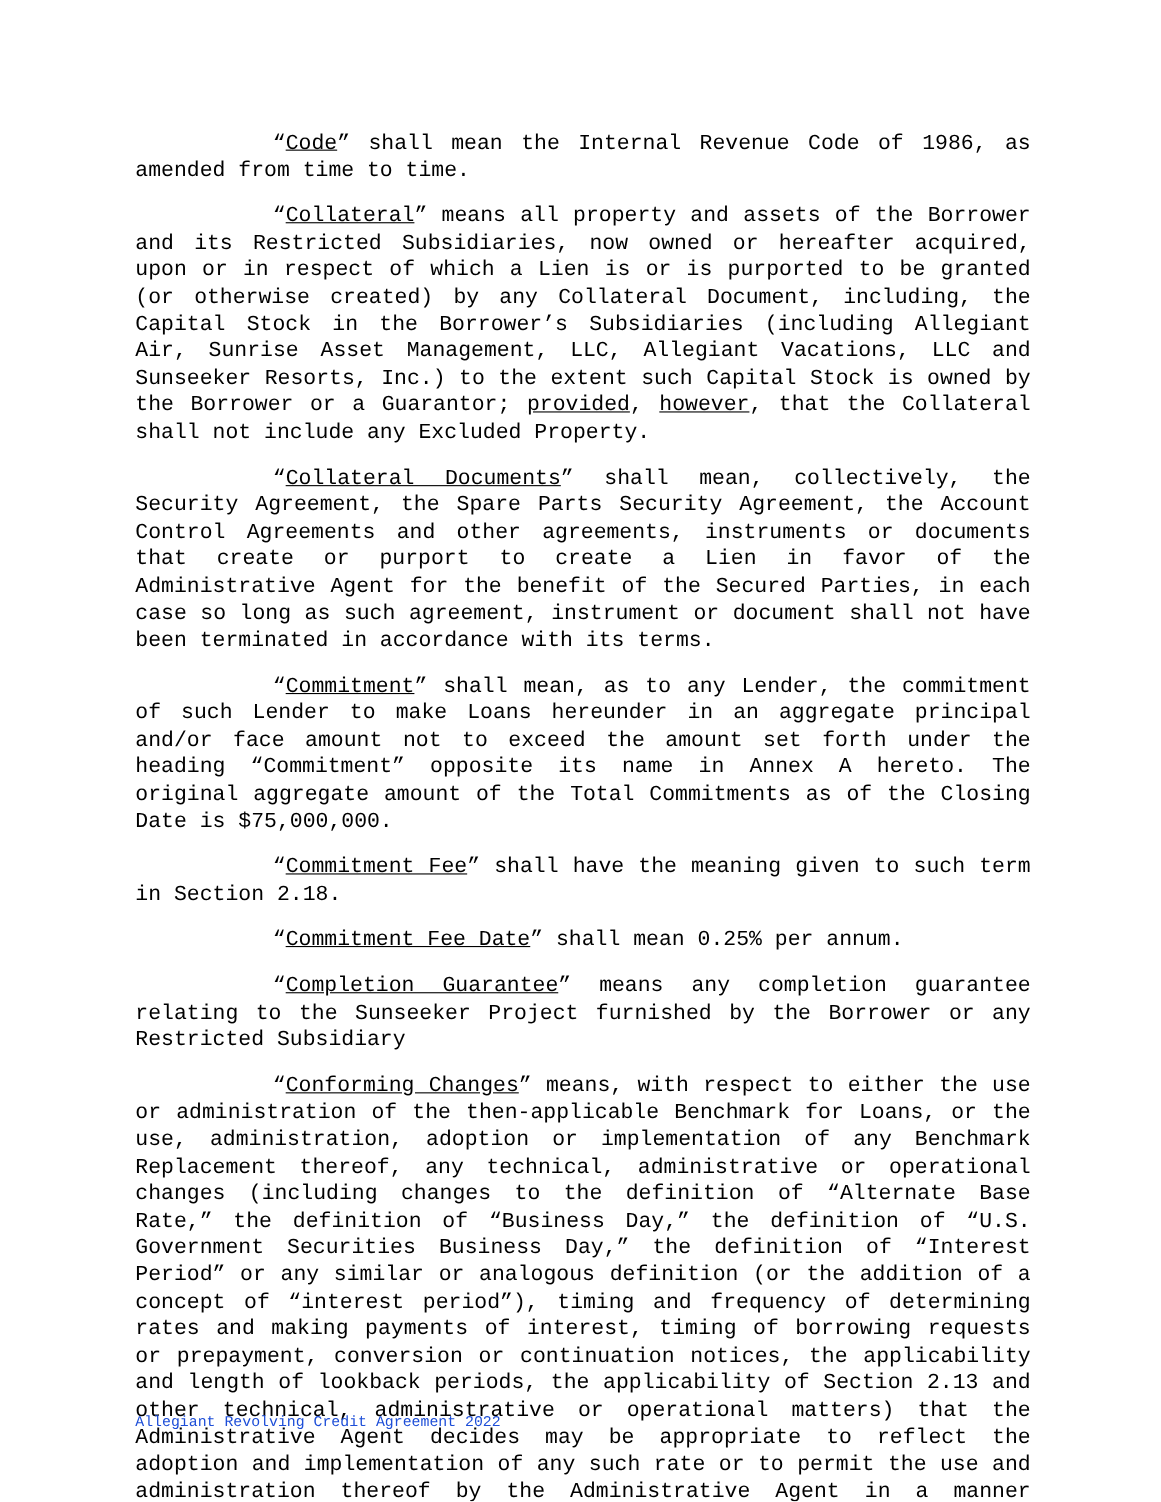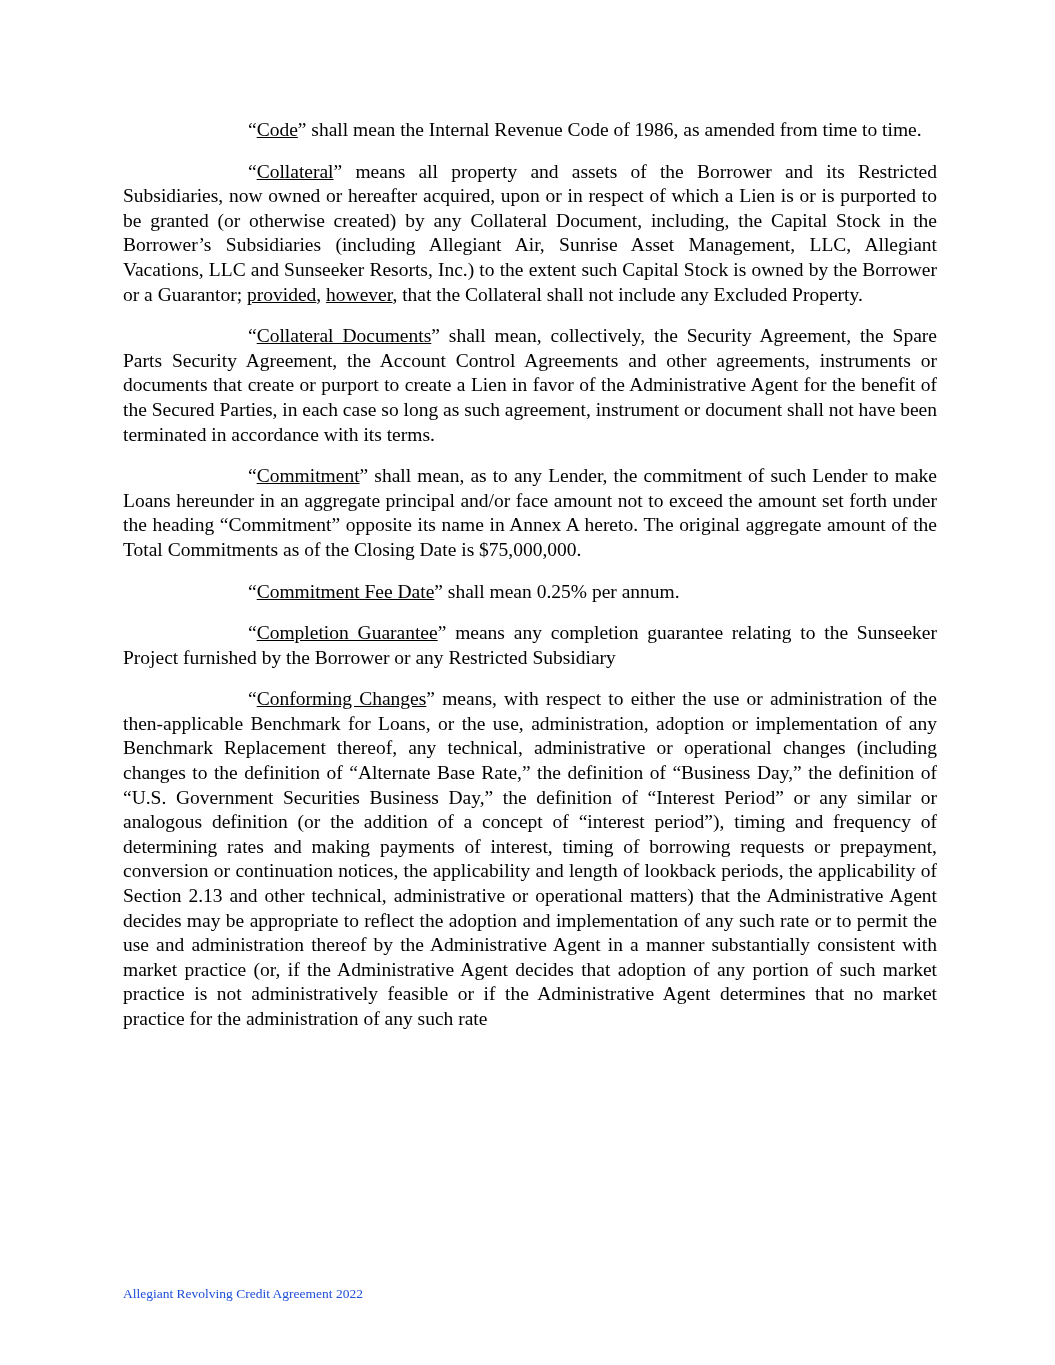--- a/index.html
+++ b/index.html
@@ -6,21 +6,21 @@
     margin: 0;
     padding: 0;
     background: #ffffff;
   }
   .page {
     position: relative;
     width: 1055px;
     height: 1365px;
     background: #ffffff;
     color: #000000;
-    font-family: Liberation Serif, serif;
+    font-family: Liberation Mono, monospace;
     overflow: hidden;
   }
   .doc-body {
     position: absolute;
     top: 118px;
     left: 123px;
     width: 814px;
     font-size: 19.5px;
     line-height: 24.6px;
   }
@@ -43,18 +43,19 @@
 </style>
 </head>
 <body>
 
 <div class="page">
   <div class="doc-body" id="doc-body">
       <p class="para"><span>“</span><span class="defined-term">Code</span><span>” shall mean the Internal Revenue Code of 1986, as amended from time to time.</span></p>
       <p class="para"><span>“</span><span class="defined-term">Collateral</span><span>” means all property and assets of the Borrower and its Restricted Subsidiaries, now owned or hereafter acquired, upon or in respect of which a Lien is or is purported to be granted (or otherwise created) by any Collateral Document, including, the Capital Stock in the Borrower’s Subsidiaries (including Allegiant Air, Sunrise Asset Management, LLC, Allegiant Vacations, LLC and Sunseeker Resorts, Inc.) to the extent such Capital Stock is owned by the Borrower or a Guarantor; </span><span class="defined-term">provided</span><span>, </span><span class="defined-term">however</span><span>, that the Collateral shall not include any Excluded Property.</span></p>
       <p class="para"><span>“</span><span class="defined-term">Collateral Documents</span><span>” shall mean, collectively, the Security Agreement, the Spare Parts Security Agreement, the Account Control Agreements and other agreements, instruments or documents that create or purport to create a Lien in favor of the Administrative Agent for the benefit of the Secured Parties, in each case so long as such agreement, instrument or document shall not have been terminated in accordance with its terms.</span></p>
       <p class="para"><span>“</span><span class="defined-term">Commitment</span><span>” shall mean, as to any Lender, the commitment of such Lender to make Loans hereunder in an aggregate principal and/or face amount not to exceed the amount set forth under the heading “Commitment” opposite its name in Annex A hereto.  The original aggregate amount of the Total Commitments as of the Closing Date is $75,000,000.</span></p>
+      <p class="para"><span>“</span><span class="defined-term">Commitment Fee</span><span>” shall have the meaning given to such term in Section 2.18.</span></p>
       <p class="para"><span>“</span><span class="defined-term">Commitment Fee Date</span><span>” shall mean 0.25% per annum.</span></p>
       <p class="para"><span>“</span><span class="defined-term">Completion Guarantee</span><span>” means any completion guarantee relating to the Sunseeker Project furnished by the Borrower or any Restricted Subsidiary</span></p>
       <p class="para"><span>“</span><span class="defined-term">Conforming Changes</span><span>” means, with respect to either the use or administration of the then-applicable Benchmark for Loans, or the use, administration, adoption or implementation of any Benchmark Replacement thereof, any technical, administrative or operational changes (including changes to the definition of “Alternate Base Rate,” the definition of “Business Day,” the definition of “U.S. Government Securities Business Day,” the definition of “Interest Period” or any similar or analogous definition (or the addition of a concept of “interest period”), timing and frequency of determining rates and making payments of interest, timing of borrowing requests or prepayment, conversion or continuation notices, the applicability and length of lookback periods, the applicability of Section 2.13 and other technical, administrative or operational matters) that the Administrative Agent decides may be appropriate to reflect the adoption and implementation of any such rate or to permit the use and administration thereof by the Administrative Agent in a manner substantially consistent with market practice (or, if the Administrative Agent decides that adoption of any portion of such market practice is not administratively feasible or if the Administrative Agent determines that no market practice for the administration of any such rate</span></p>
     </div>
   <div class="footer">Allegiant Revolving Credit Agreement 2022</div>
 </div>
 
 </body></html>

